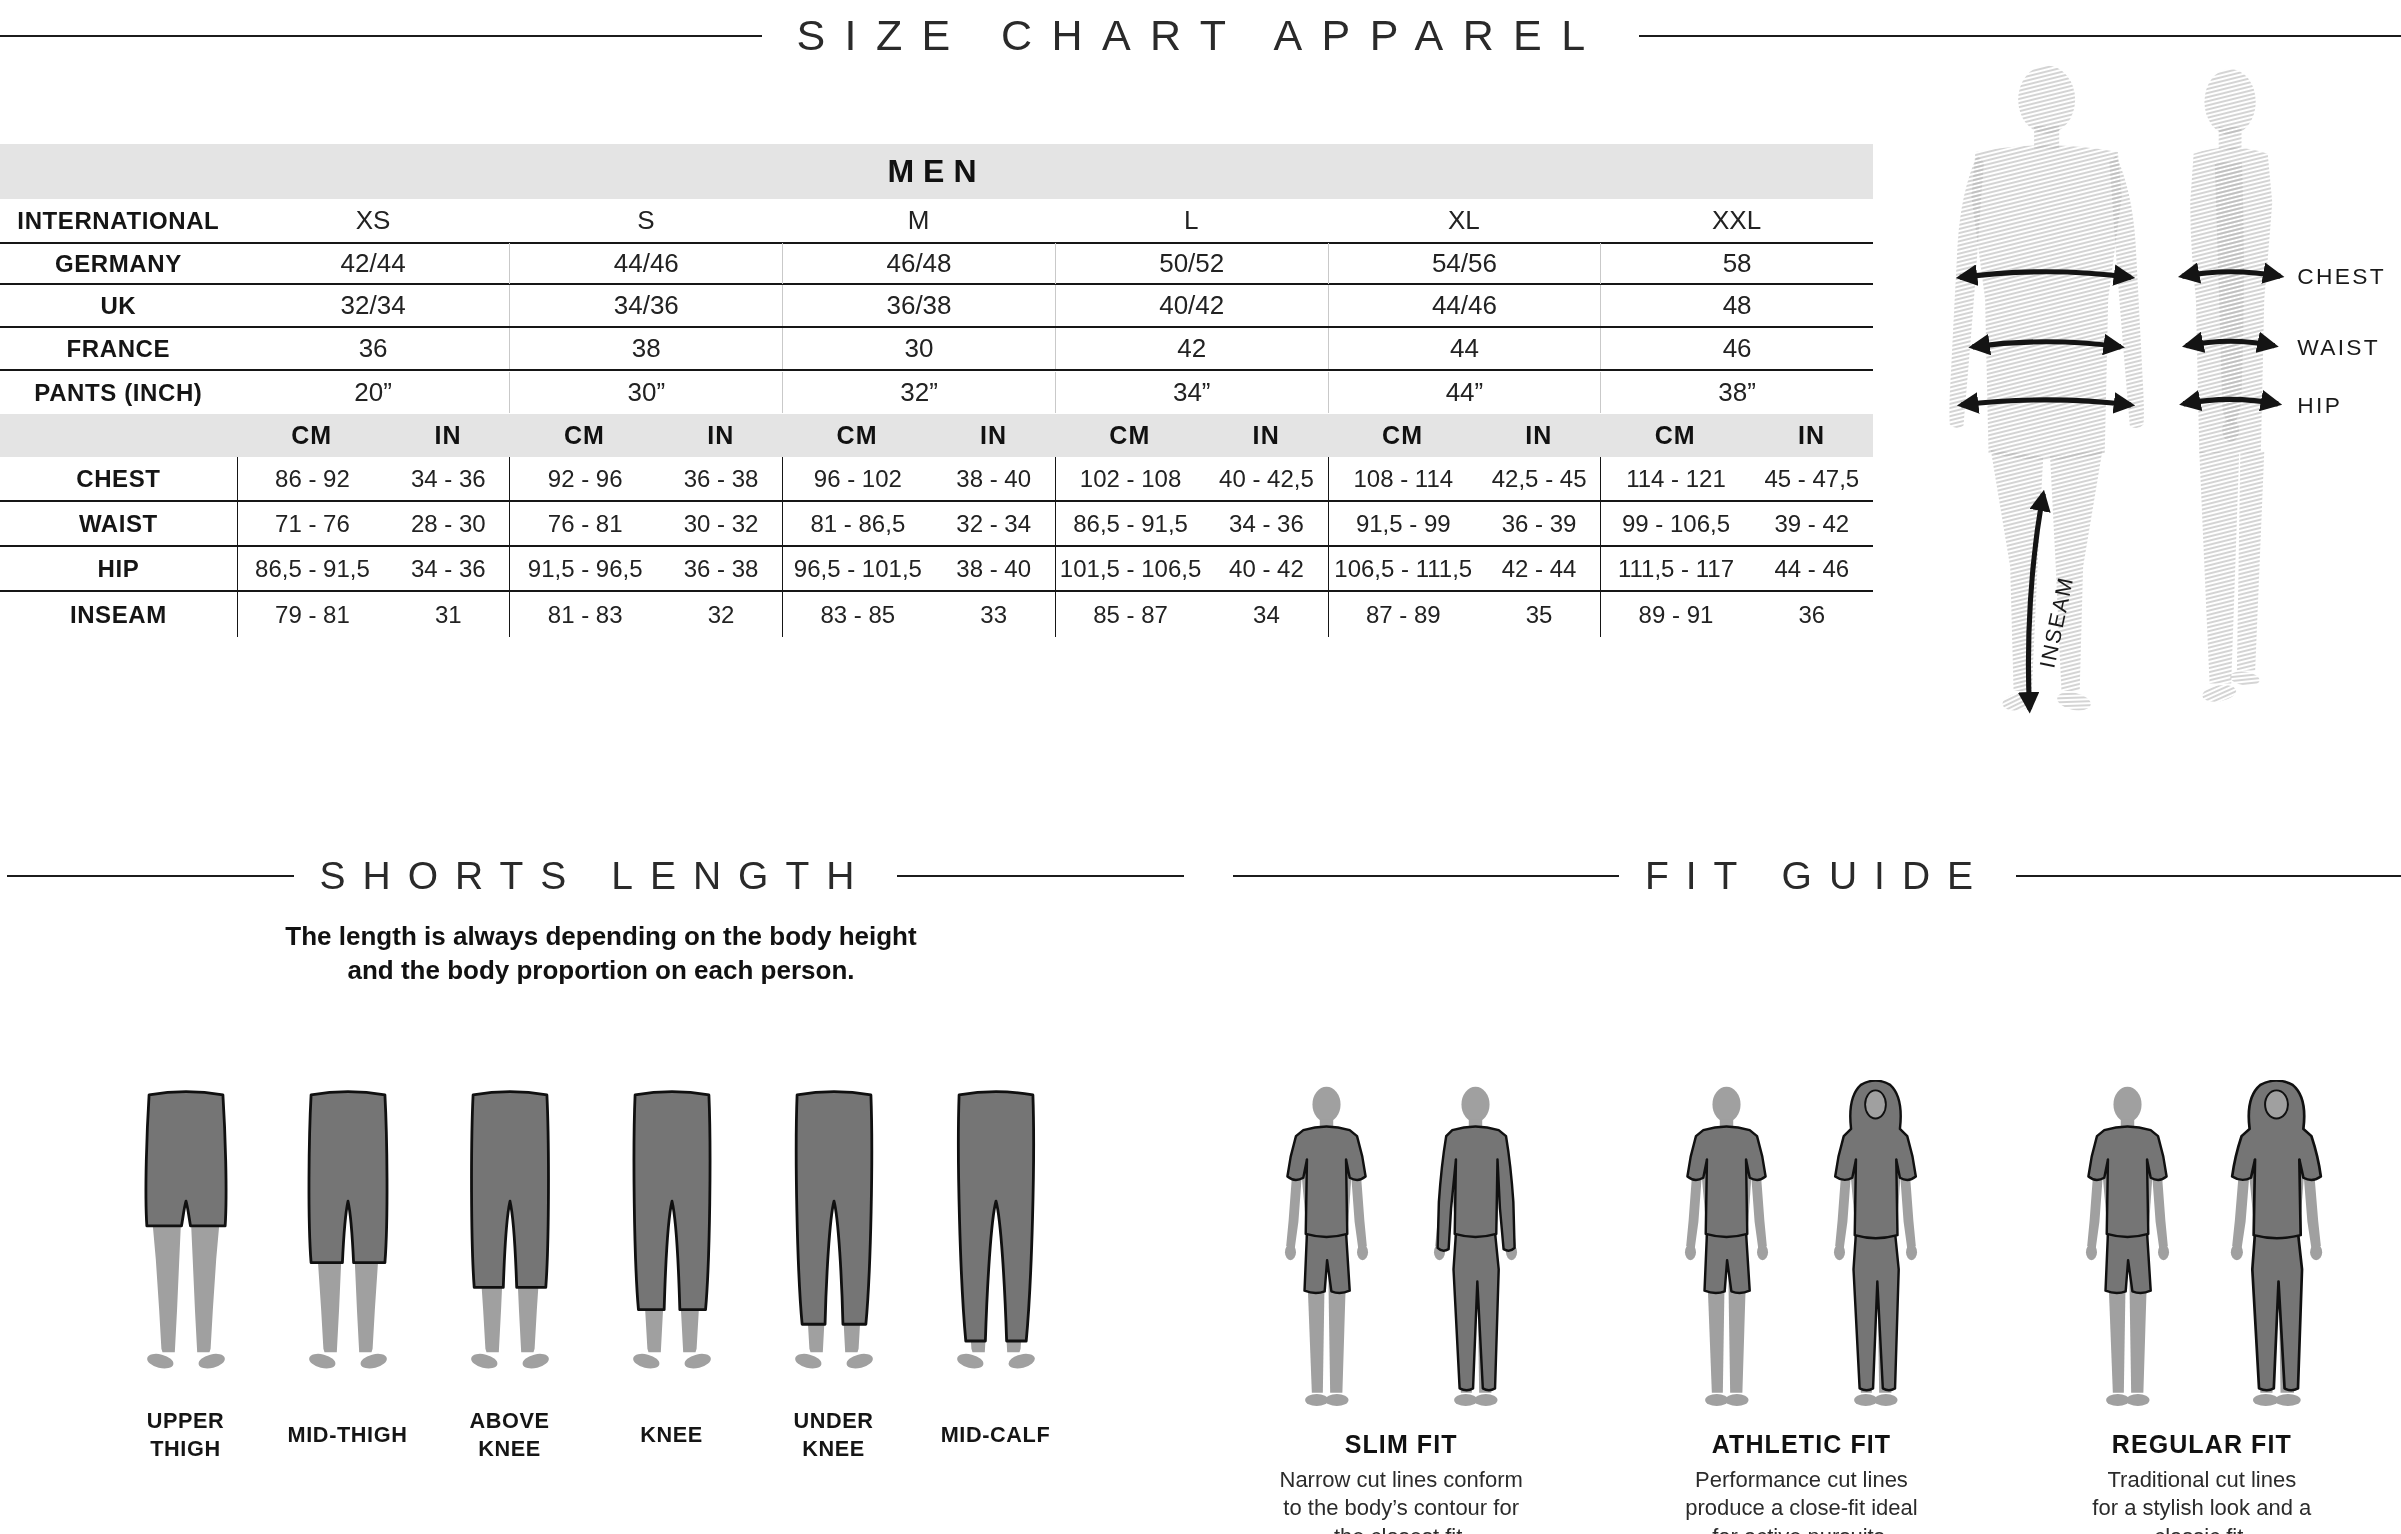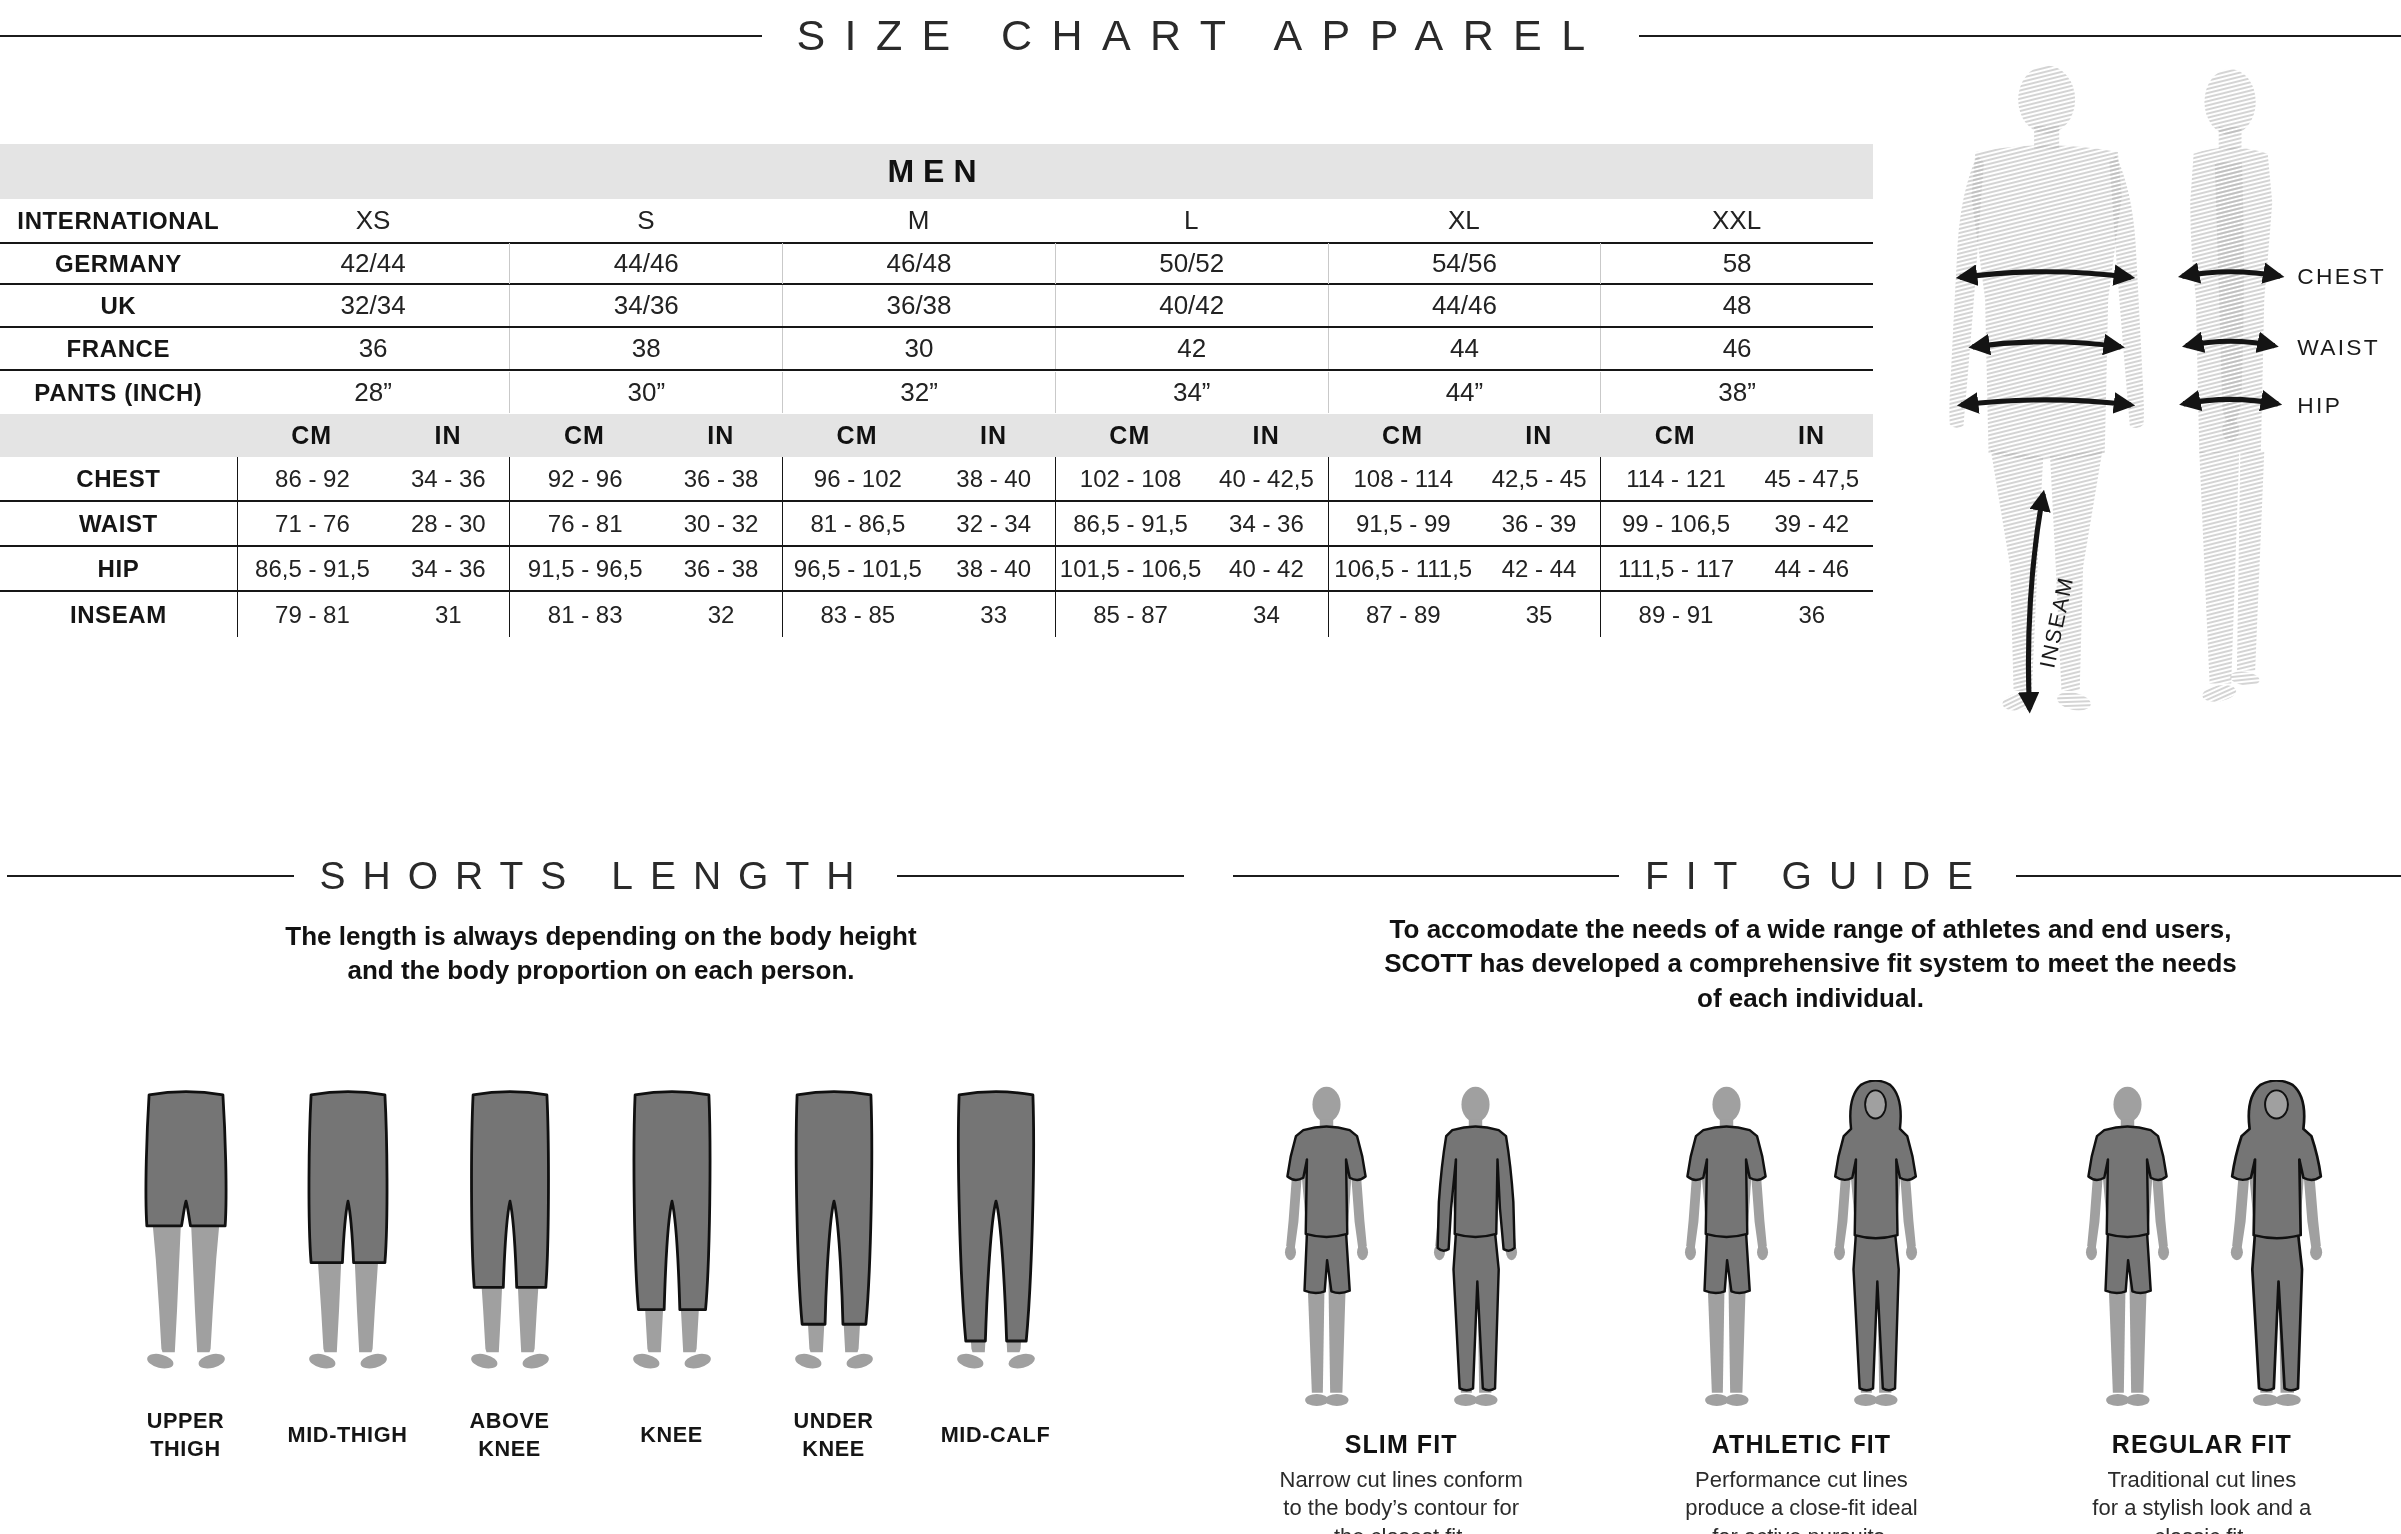--- a/index.html
+++ b/index.html
@@ -162,21 +162,21 @@
       <div class="lbl">FRANCE</div>
       <div class="val">36</div>
       <div class="val">38</div>
       <div class="val">30</div>
       <div class="val">42</div>
       <div class="val">44</div>
       <div class="val">46</div>
     </div>
     <div class="conv-row divided">
       <div class="lbl">PANTS (INCH)</div>
-      <div class="val">28”</div>
+      <div class="val">20”</div>
       <div class="val">30”</div>
       <div class="val">32”</div>
       <div class="val">34”</div>
       <div class="val">44”</div>
       <div class="val">38”</div>
     </div>
 
     <div class="unit-band">
       <div class="lbl-sp"></div>
       <div class="ugroup">
@@ -371,25 +371,20 @@
   <div class="sec-row" id="fit-header">
     <div class="rule"></div>
     <h2 class="sec-title">FIT GUIDE</h2>
     <div class="rule"></div>
   </div>
 
   <div class="desc" id="shorts-desc">
     <div>The length is always depending on the body height</div>
     <div>and the body proportion on each person.</div>
   </div>
-  <div class="desc" id="fit-desc">
-    <div>To accomodate the needs of a wide range of athletes and end users,</div>
-    <div>SCOTT has developed a comprehensive fit system to meet the needs</div>
-    <div>of each individual.</div>
-  </div>
 
   <div id="shorts-row">
     <div class="shorts-item">
       <svg viewBox="0 0 200 540">
         <use href="#legs"></use>
         <path class="garment" d="M34,16 C30,80 26,190 30,250 L92,250 C95,232 97,216 100,206 C103,216 105,232 108,250 L170,250 C174,190 170,80 166,16 Q100,4 34,16 Z"></path>
       </svg>
       <div class="shorts-label">
         <span>UPPER</span>
           <span>THIGH</span>

